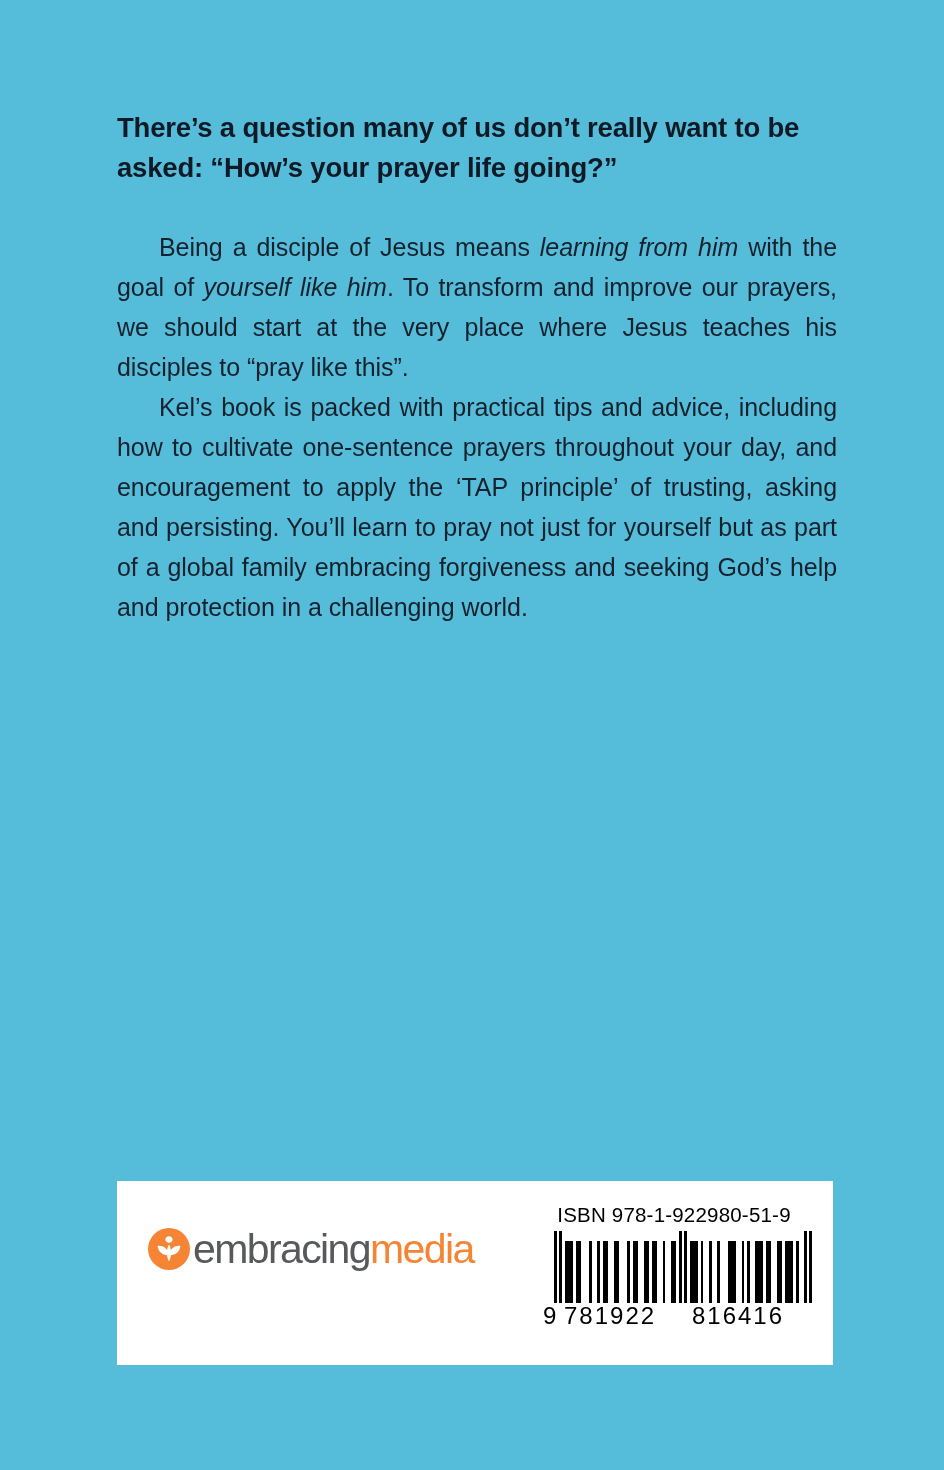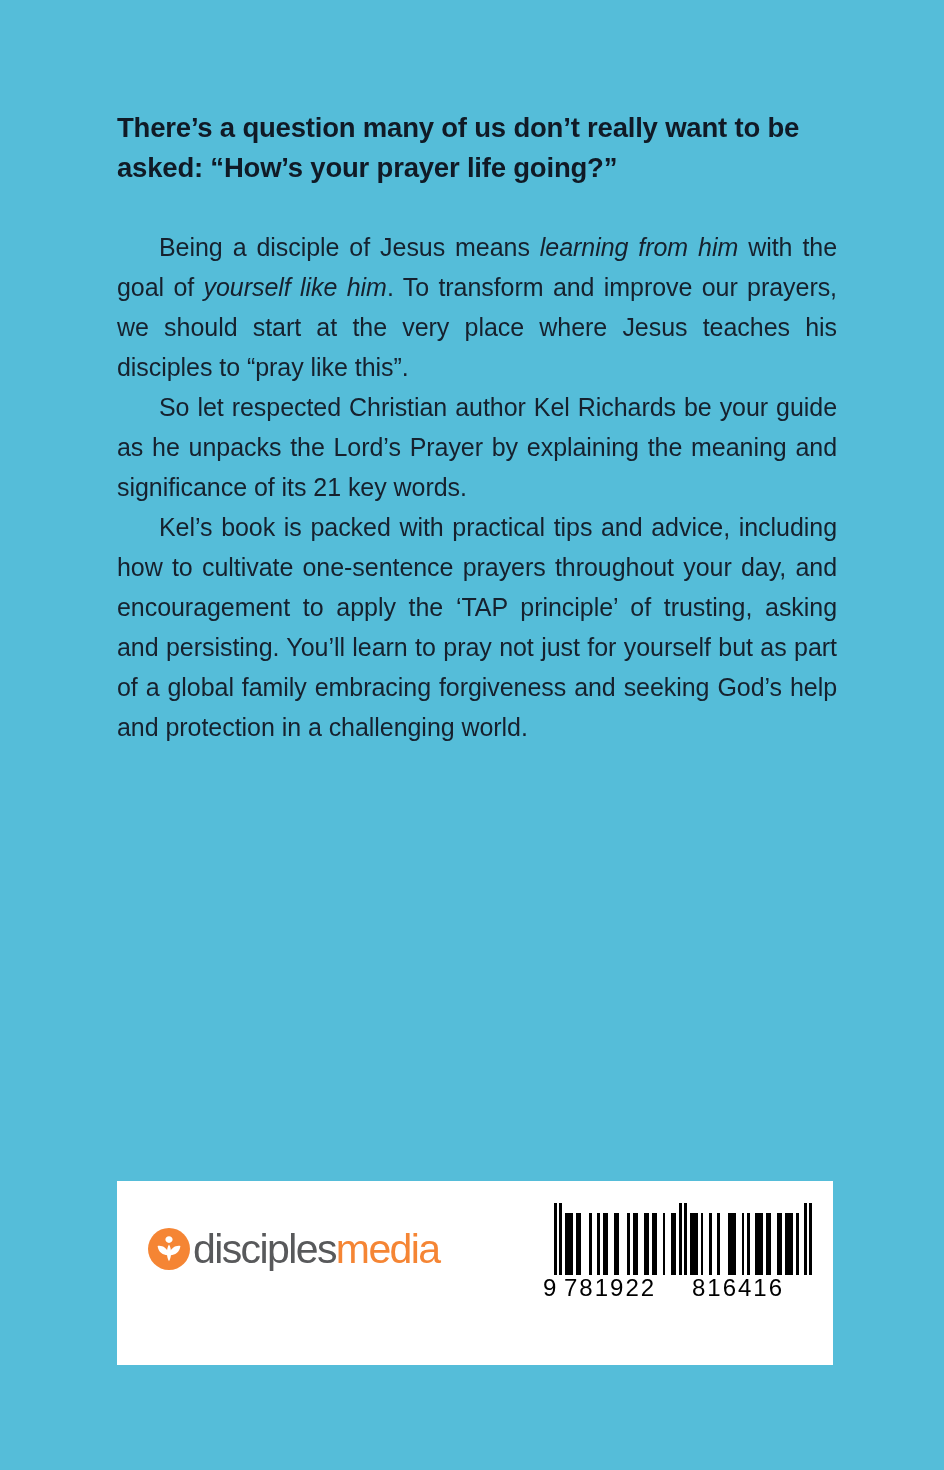--- a/index.html
+++ b/index.html
@@ -163,21 +163,20 @@
 
   <div class="copy-block">
 
     <div class="headline">There’s a question many of us don’t really want to be asked: “How’s your prayer life going?”</div>
 
     <div class="blurb">
 
 
       <p class="indent"><span>Being a disciple of Jesus means </span><em>learning from him</em><span> with the goal of </span><em>yourself like him</em><span>. To transform and improve our prayers, we should start at the very place where Jesus teaches his disciples to “pray like this”.</span></p>
 
-      <p class="indent">So let respected Christian author Kel Richards be your guide as he unpacks the Lord’s Prayer by explaining the meaning and significance of its 21 key words.</p>
 
       <p class="indent">Kel’s book is packed with practical tips and advice, including how to cultivate one-sentence prayers throughout your day, and encouragement to apply the ‘TAP principle’ of trusting, asking and persisting. You’ll learn to pray not just for yourself but as part of a global family embracing forgiveness and seeking God’s help and protection in a challenging world.</p>
 
     </div>
   </div>
 
   <div class="footer-panel">
 
     <div class="publisher">
       <div class="logo-row">
@@ -185,27 +184,28 @@
         <span class="logo-mark">
           <svg viewBox="0 0 42 42" width="42" height="42" aria-hidden="true">
             <circle cx="21" cy="21" r="21" fill="#f58534"></circle>
             <path d="M21 8.2c2.1 0 3.6 1.5 3.6 3.4 0 1.8-1.5 3.3-3.6 3.3s-3.6-1.5-3.6-3.3c0-1.9 1.5-3.4 3.6-3.4z" fill="#fff"></path>
             <path d="M21 16.6c1.4 2.3 2.1 5.1 2.1 8.1 0 3.3-.8 6.3-2.1 8.6-1.3-2.3-2.1-5.3-2.1-8.6 0-3 .7-5.8 2.1-8.1z" fill="#fff"></path>
             <path d="M9.6 17.9c2.6-.5 5.2.2 7.3 1.8 2.3 1.8 3.8 4.5 4.1 7.4-2.7.5-5.5-.3-7.7-2-2.1-1.7-3.4-4.3-3.7-7.2z" fill="#fff"></path>
             <path d="M32.4 17.9c-.3 2.9-1.6 5.5-3.7 7.2-2.2 1.7-5 2.5-7.7 2 .3-2.9 1.8-5.6 4.1-7.4 2.1-1.6 4.7-2.3 7.3-1.8z" fill="#fff"></path>
           </svg>
         </span>
 
-        <span class="wordmark"><span class="w-dark">disciples</span><span class="w-orange">media</span></span>
+        <span class="wordmark"><span class="w-dark">embracing</span><span class="w-orange">media</span></span>
       </div>
 
     </div>
 
     <div class="barcode-block">
 
+      <div class="isbn-text">ISBN 978-1-922980-51-9</div>
 
       <div class="barcode-bars">
           <i class="guard" style="width: 2.72px;"></i>
           <i class="gap" style="width: 2.72px;"></i>
           <i class="guard" style="width: 2.72px;"></i>
           <i class="gap" style="width: 2.72px;"></i>
           <i class="short" style="width: 8.16px;"></i>
           <i class="gap" style="width: 2.72px;"></i>
           <i class="short" style="width: 5.44px;"></i>
           <i class="gap" style="width: 8.16px;"></i>

